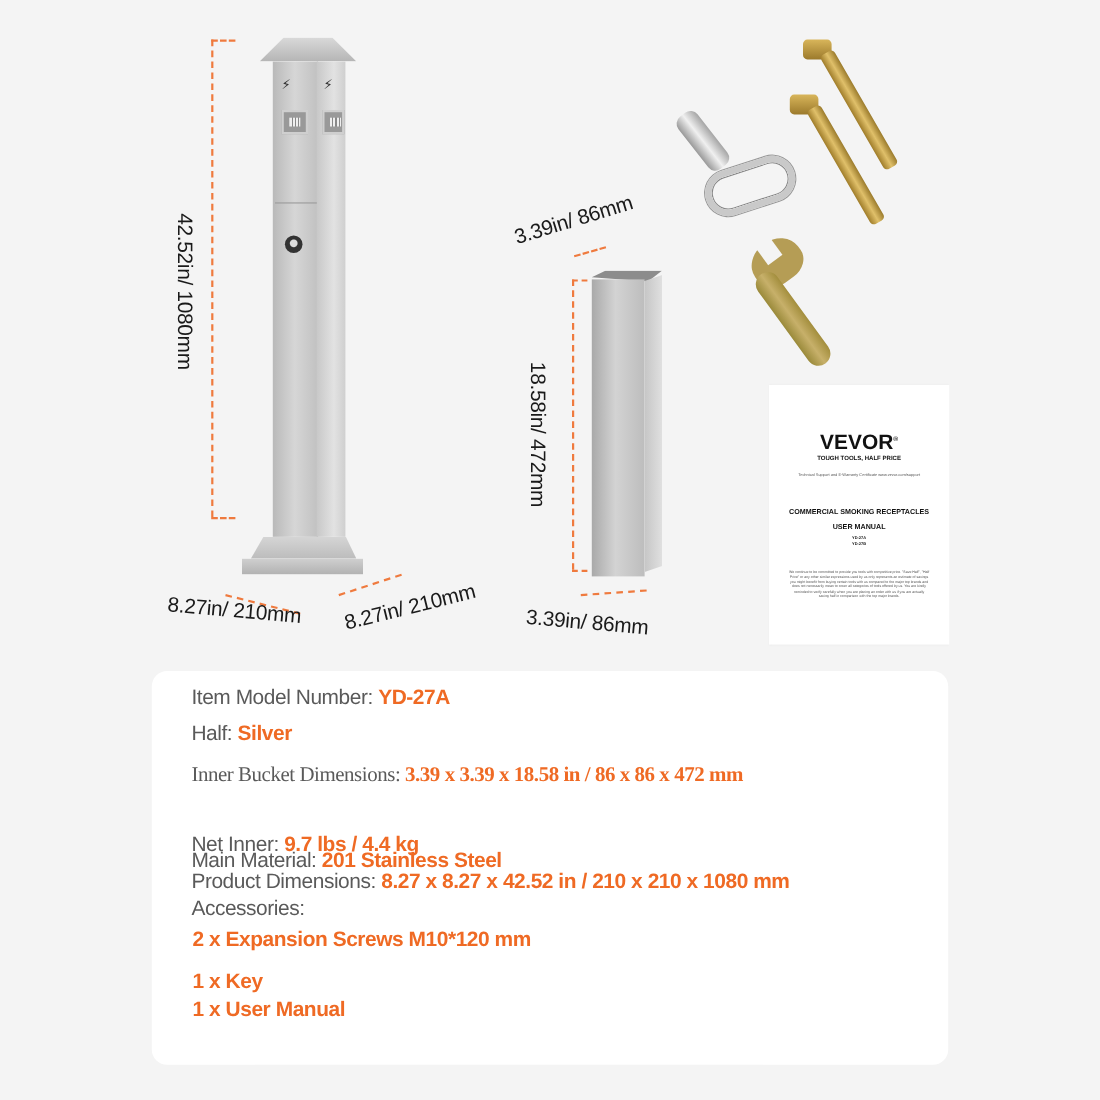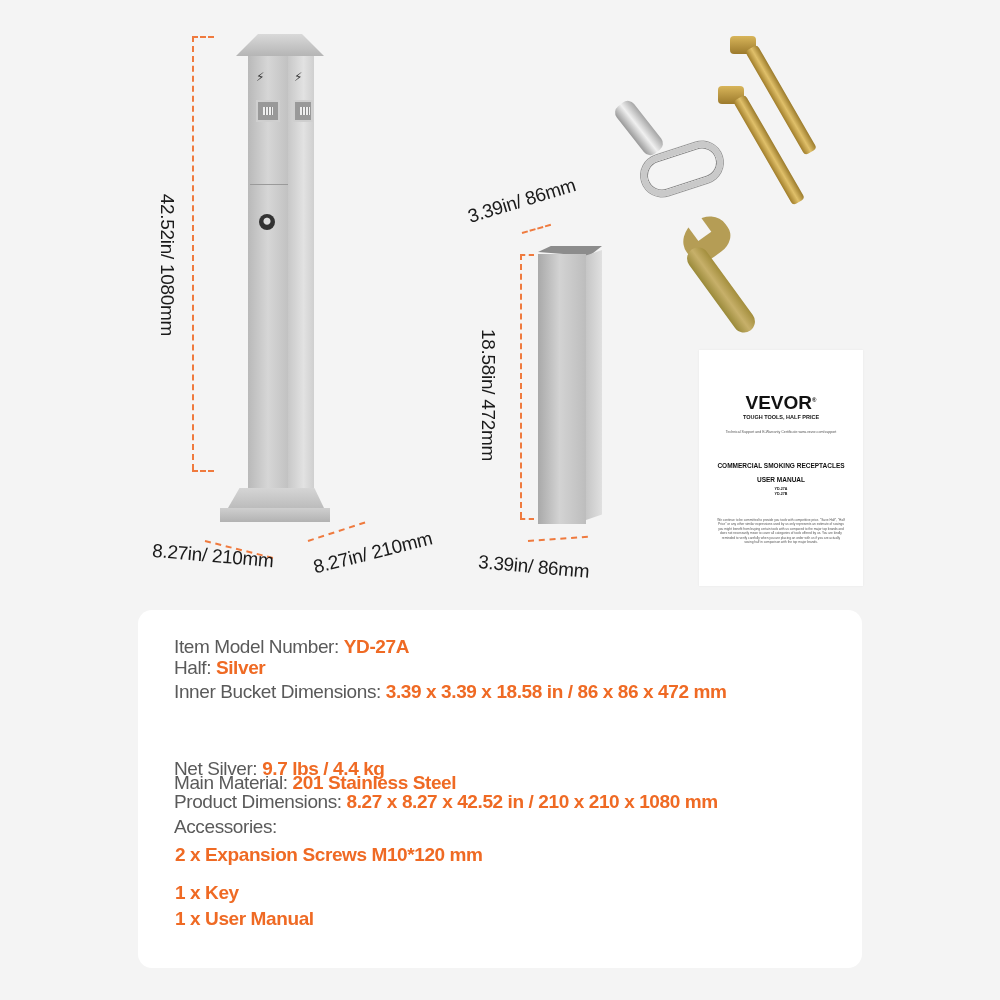--- a/index.html
+++ b/index.html
@@ -195,34 +195,34 @@
   <div class="title">COMMERCIAL SMOKING RECEPTACLES</div>
   <div class="subtitle">USER MANUAL</div>
   <div class="models">
     <div>YD-27A</div>
     <div>YD-27B</div>
   </div>
   <div class="fine">We continue to be committed to provide you tools with competitive price. "Save Half", "Half Price" or any other similar expressions used by us only represents an estimate of savings you might benefit from buying certain tools with us compared to the major top brands and does not necessarily mean to cover all categories of tools offered by us. You are kindly reminded to verify carefully when you are placing an order with us if you are actually saving half in comparison with the top major brands.</div>
 </div>
 
 <div class="card">
-  <div class="spec-row" style="top:14px;margin-top:12px;">
+  <div class="spec-row" style="top:14px;">
     <span class="spec-label">Item Model Number: </span><span class="spec-value">YD-27A</span>
   </div>
   <div class="spec-row" style="top:47px;">
     <span class="spec-label">Half: </span><span class="spec-value">Silver</span>
   </div>
-  <div class="spec-row" style="top:71px;">
+  <div class="spec-row" style="top:84px;font-family:Liberation Serif, serif;">
     <span class="spec-label">Inner Bucket Dimensions: </span><span class="spec-value">3.39 x 3.39 x 18.58 in / 86 x 86 x 472 mm</span>
   </div>
   <div class="spec-row" style="top:114px;margin-top:48px;">
     <span class="spec-label">Main Material: </span><span class="spec-value">201 Stainless Steel</span>
   </div>
   <div class="spec-row" style="top:148px;">
-    <span class="spec-label">Net Silver: </span><span class="spec-value">9.7 lbs / 4.4 kg</span>
+    <span class="spec-label">Net Inner: </span><span class="spec-value">9.7 lbs / 4.4 kg</span>
   </div>
   <div class="spec-row" style="top:181px;text-align:center;">
     <span class="spec-label">Product Dimensions: </span><span class="spec-value">8.27 x 8.27 x 42.52 in / 210 x 210 x 1080 mm</span>
   </div>
   <div class="spec-row spec-label" style="top:206px;">Accessories:</div>
   <div class="acc-item" style="top:234px;">2 x Expansion Screws M10*120 mm</div>
   <div class="acc-item" style="top:272px;">1 x Key</div>
   <div class="acc-item" style="top:298px;">1 x User Manual</div>
 </div>
 

